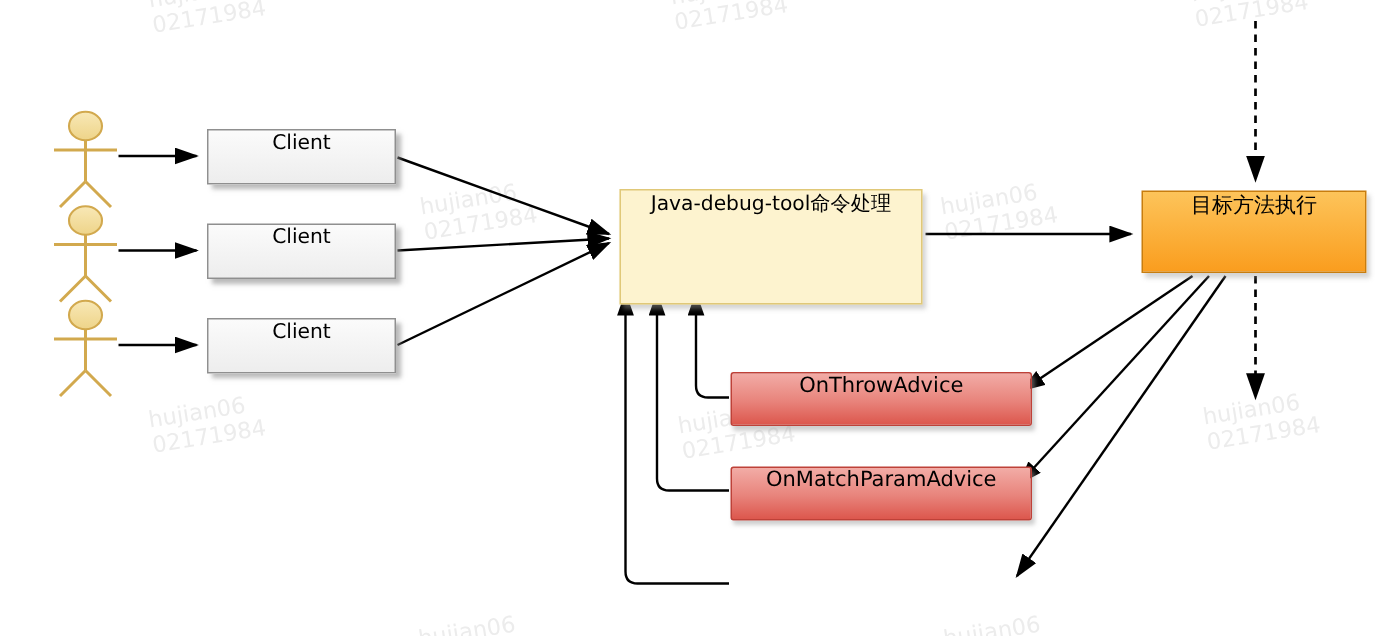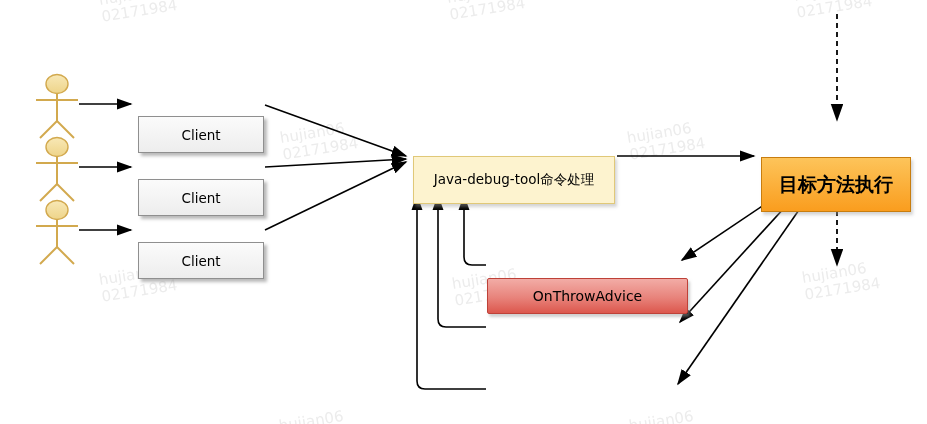--- a/index.html
+++ b/index.html
@@ -10,41 +10,40 @@
   
   .wm{
     position:absolute;z-index:0;color:#ececec;font-size:15px;line-height:17px;
     transform:rotate(-9deg);white-space:nowrap;user-select:none;
   }
   .wm span{display:block;}
   
   #wires{position:absolute;left:0;top:0;z-index:1;}
   
   .node{
-    position:absolute;z-index:2;display:flex;align-items:center;justify-content:center;
-    font-size:13.5px;color:#000;box-sizing:border-box;margin-top:30px;
+    position:absolute;z-index:2;display:flex;align-items:flex-start;justify-content:center;
+    font-size:13.5px;color:#000;box-sizing:border-box;
   }
   .client{
     left:138px;width:126px;height:37px;
     background:linear-gradient(#fbfbfb,#ededed);
     border:1px solid #8f8f8f;
     box-shadow:3px 3px 3px rgba(130,130,130,.55);
   }
   .client.c1{top:86px;} .client.c2{top:149px;} .client.c3{top:212px;}
   .processor{
-    left:413px;top:126px;width:202px;height:48px;
+    left:413px;top:126px;width:202px;height:77px;
     background:#fdf3cf;border:1px solid #e0c878;
     box-shadow:2px 3px 3px rgba(160,160,160,.45);
   }
   .target{
     left:761px;top:127px;width:150px;height:55px;
     background:linear-gradient(#fdc45a,#fa9d1e);
-    border:1px solid #c87d0e;font-size:19px;
+    border:1px solid #c87d0e;font-size:14px;
     box-shadow:2px 3px 3px rgba(160,160,160,.45);
-    font-weight:bold;
   }
   .advice{
     left:487px;width:201px;height:36px;font-size:14px;
     background:linear-gradient(#f2aca6 0%,#e8837b 55%,#dc574d 100%);
     border:1px solid #be4138;border-radius:2px;
     box-shadow:2px 3px 3px rgba(160,160,160,.5);
   }
   .advice.a1{top:248px;} .advice.a2{top:311px;} .advice.a3{top:372px;}
 </style>
 </head>
@@ -166,14 +165,17 @@
     <span>Java-debug-tool命令处理</span>
   </div>
 
   <div class="node target">
     <span>目标方法执行</span>
   </div>
 
   <div class="node advice a1">
     <span>OnThrowAdvice</span>
   </div>
+  <div class="node advice a2">
+    <span>OnMatchParamAdvice</span>
+  </div>
 
 </div>
 
 </body></html>

